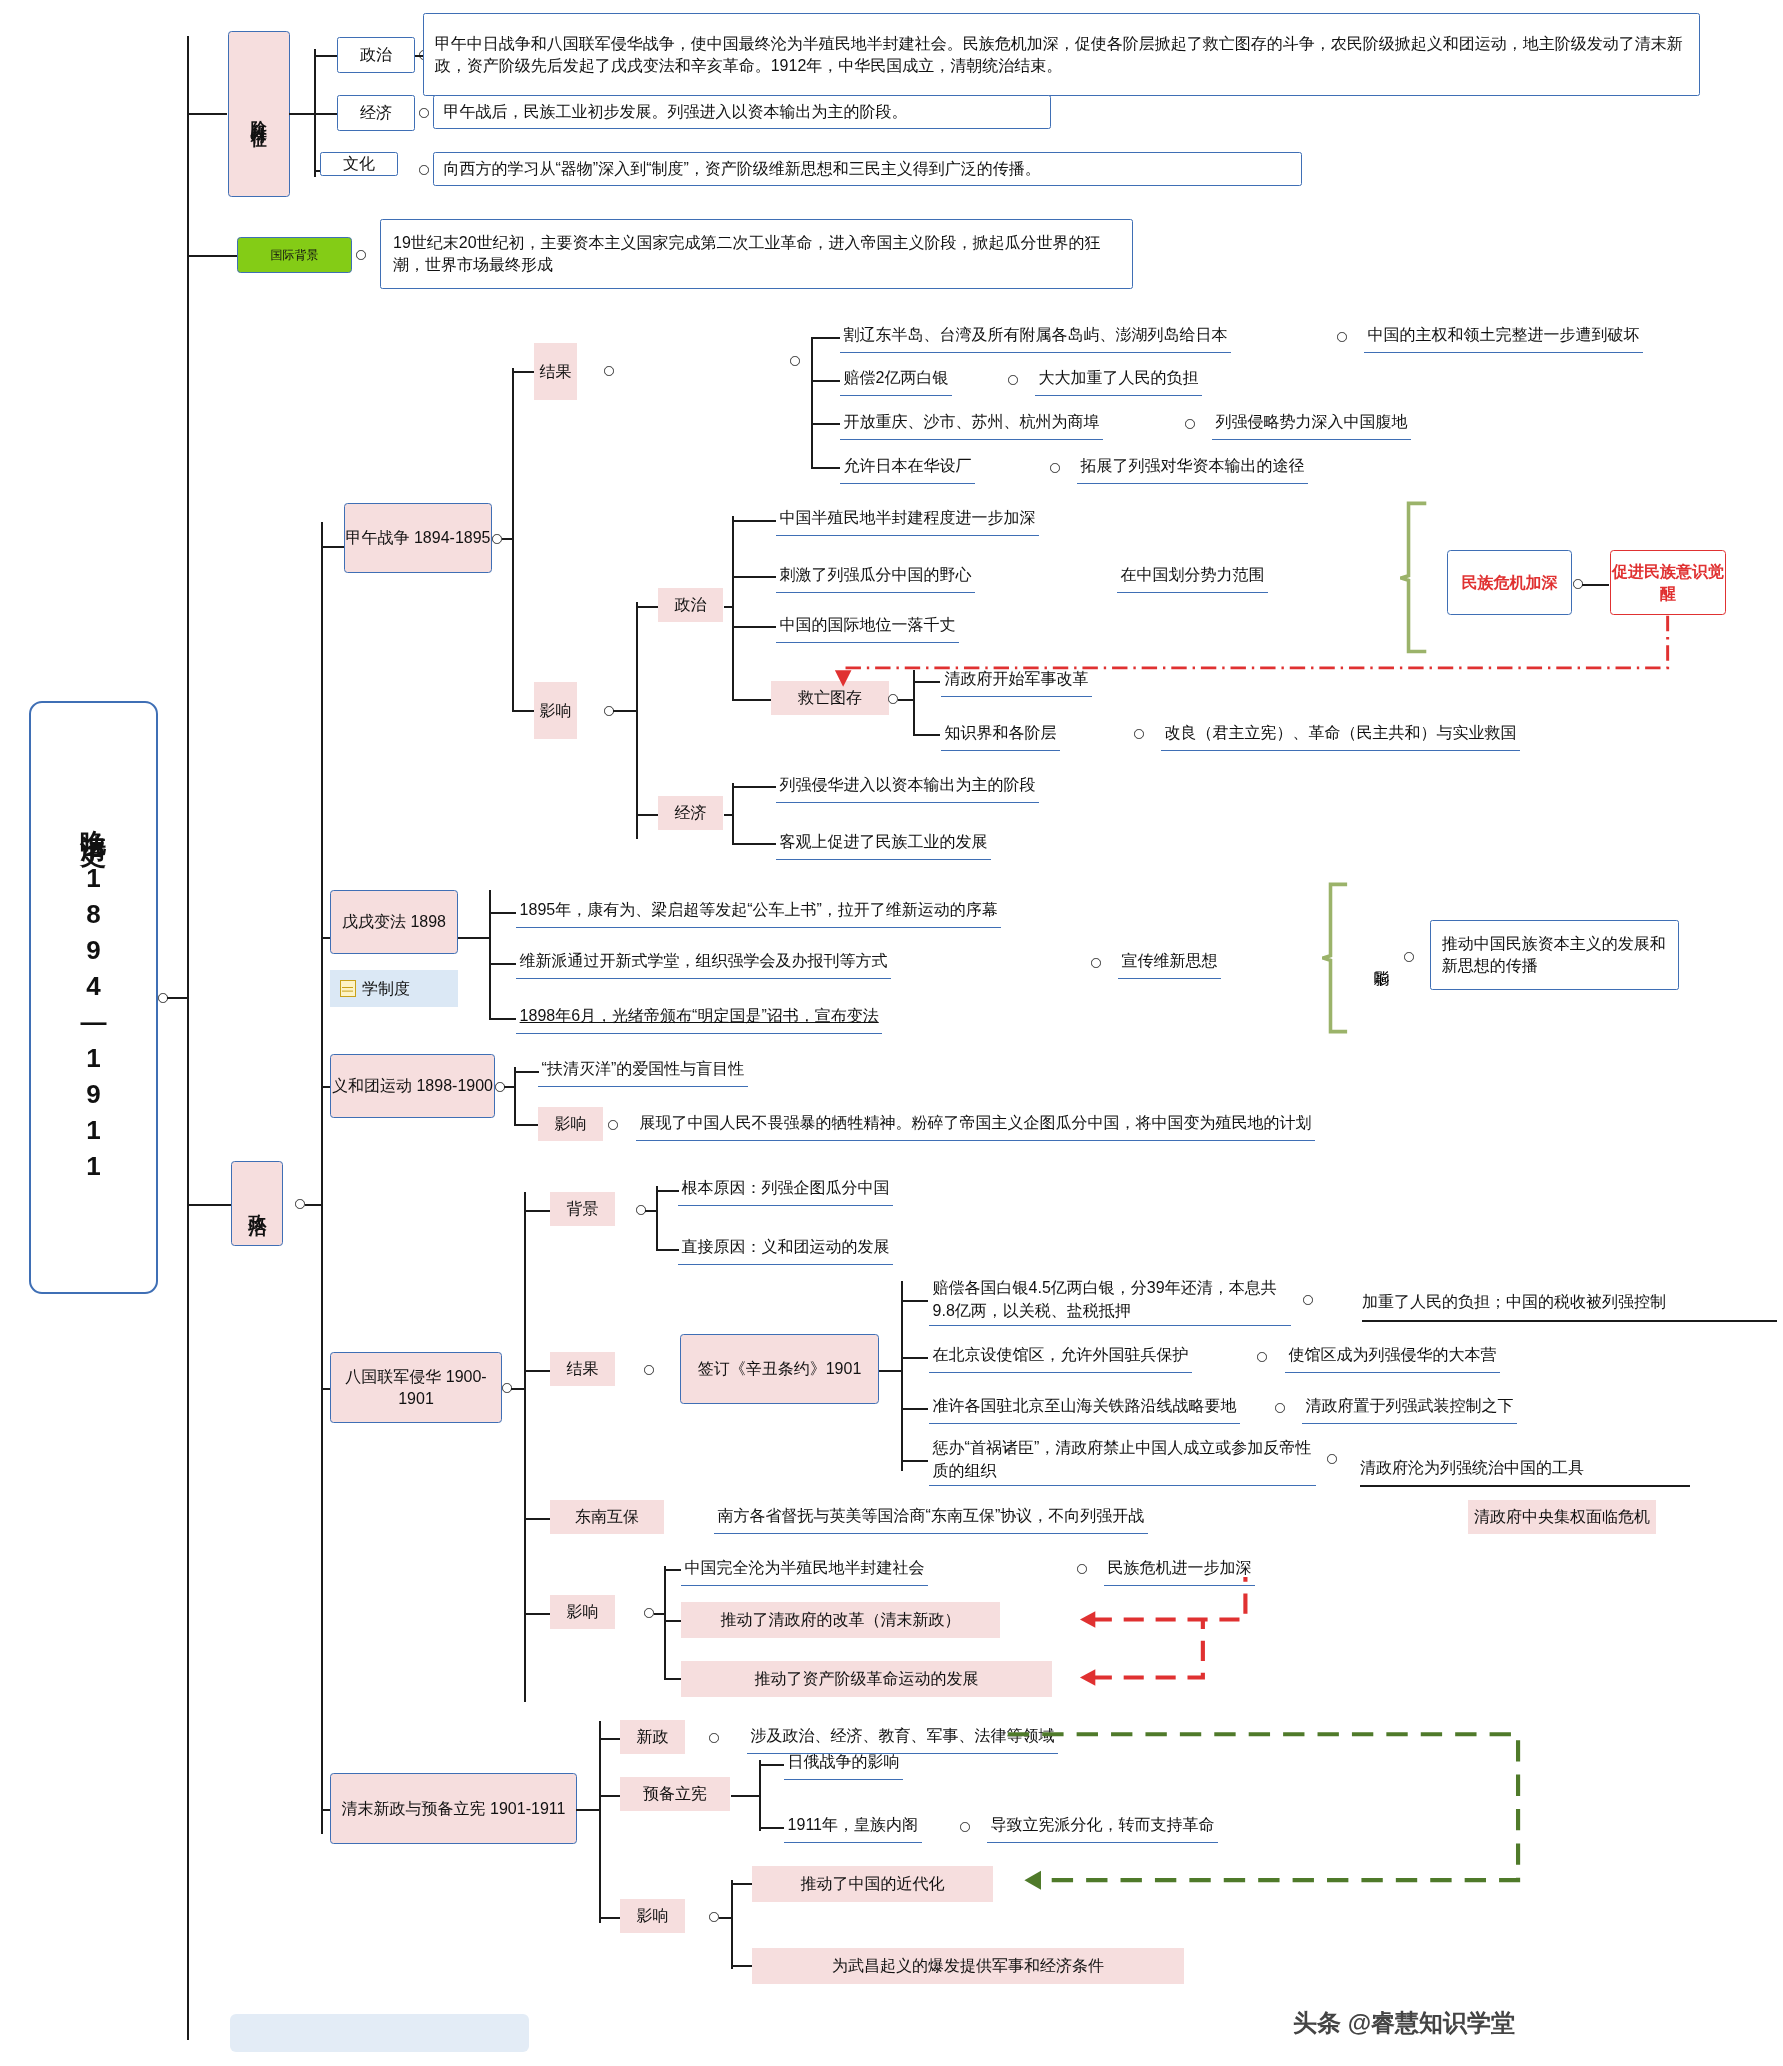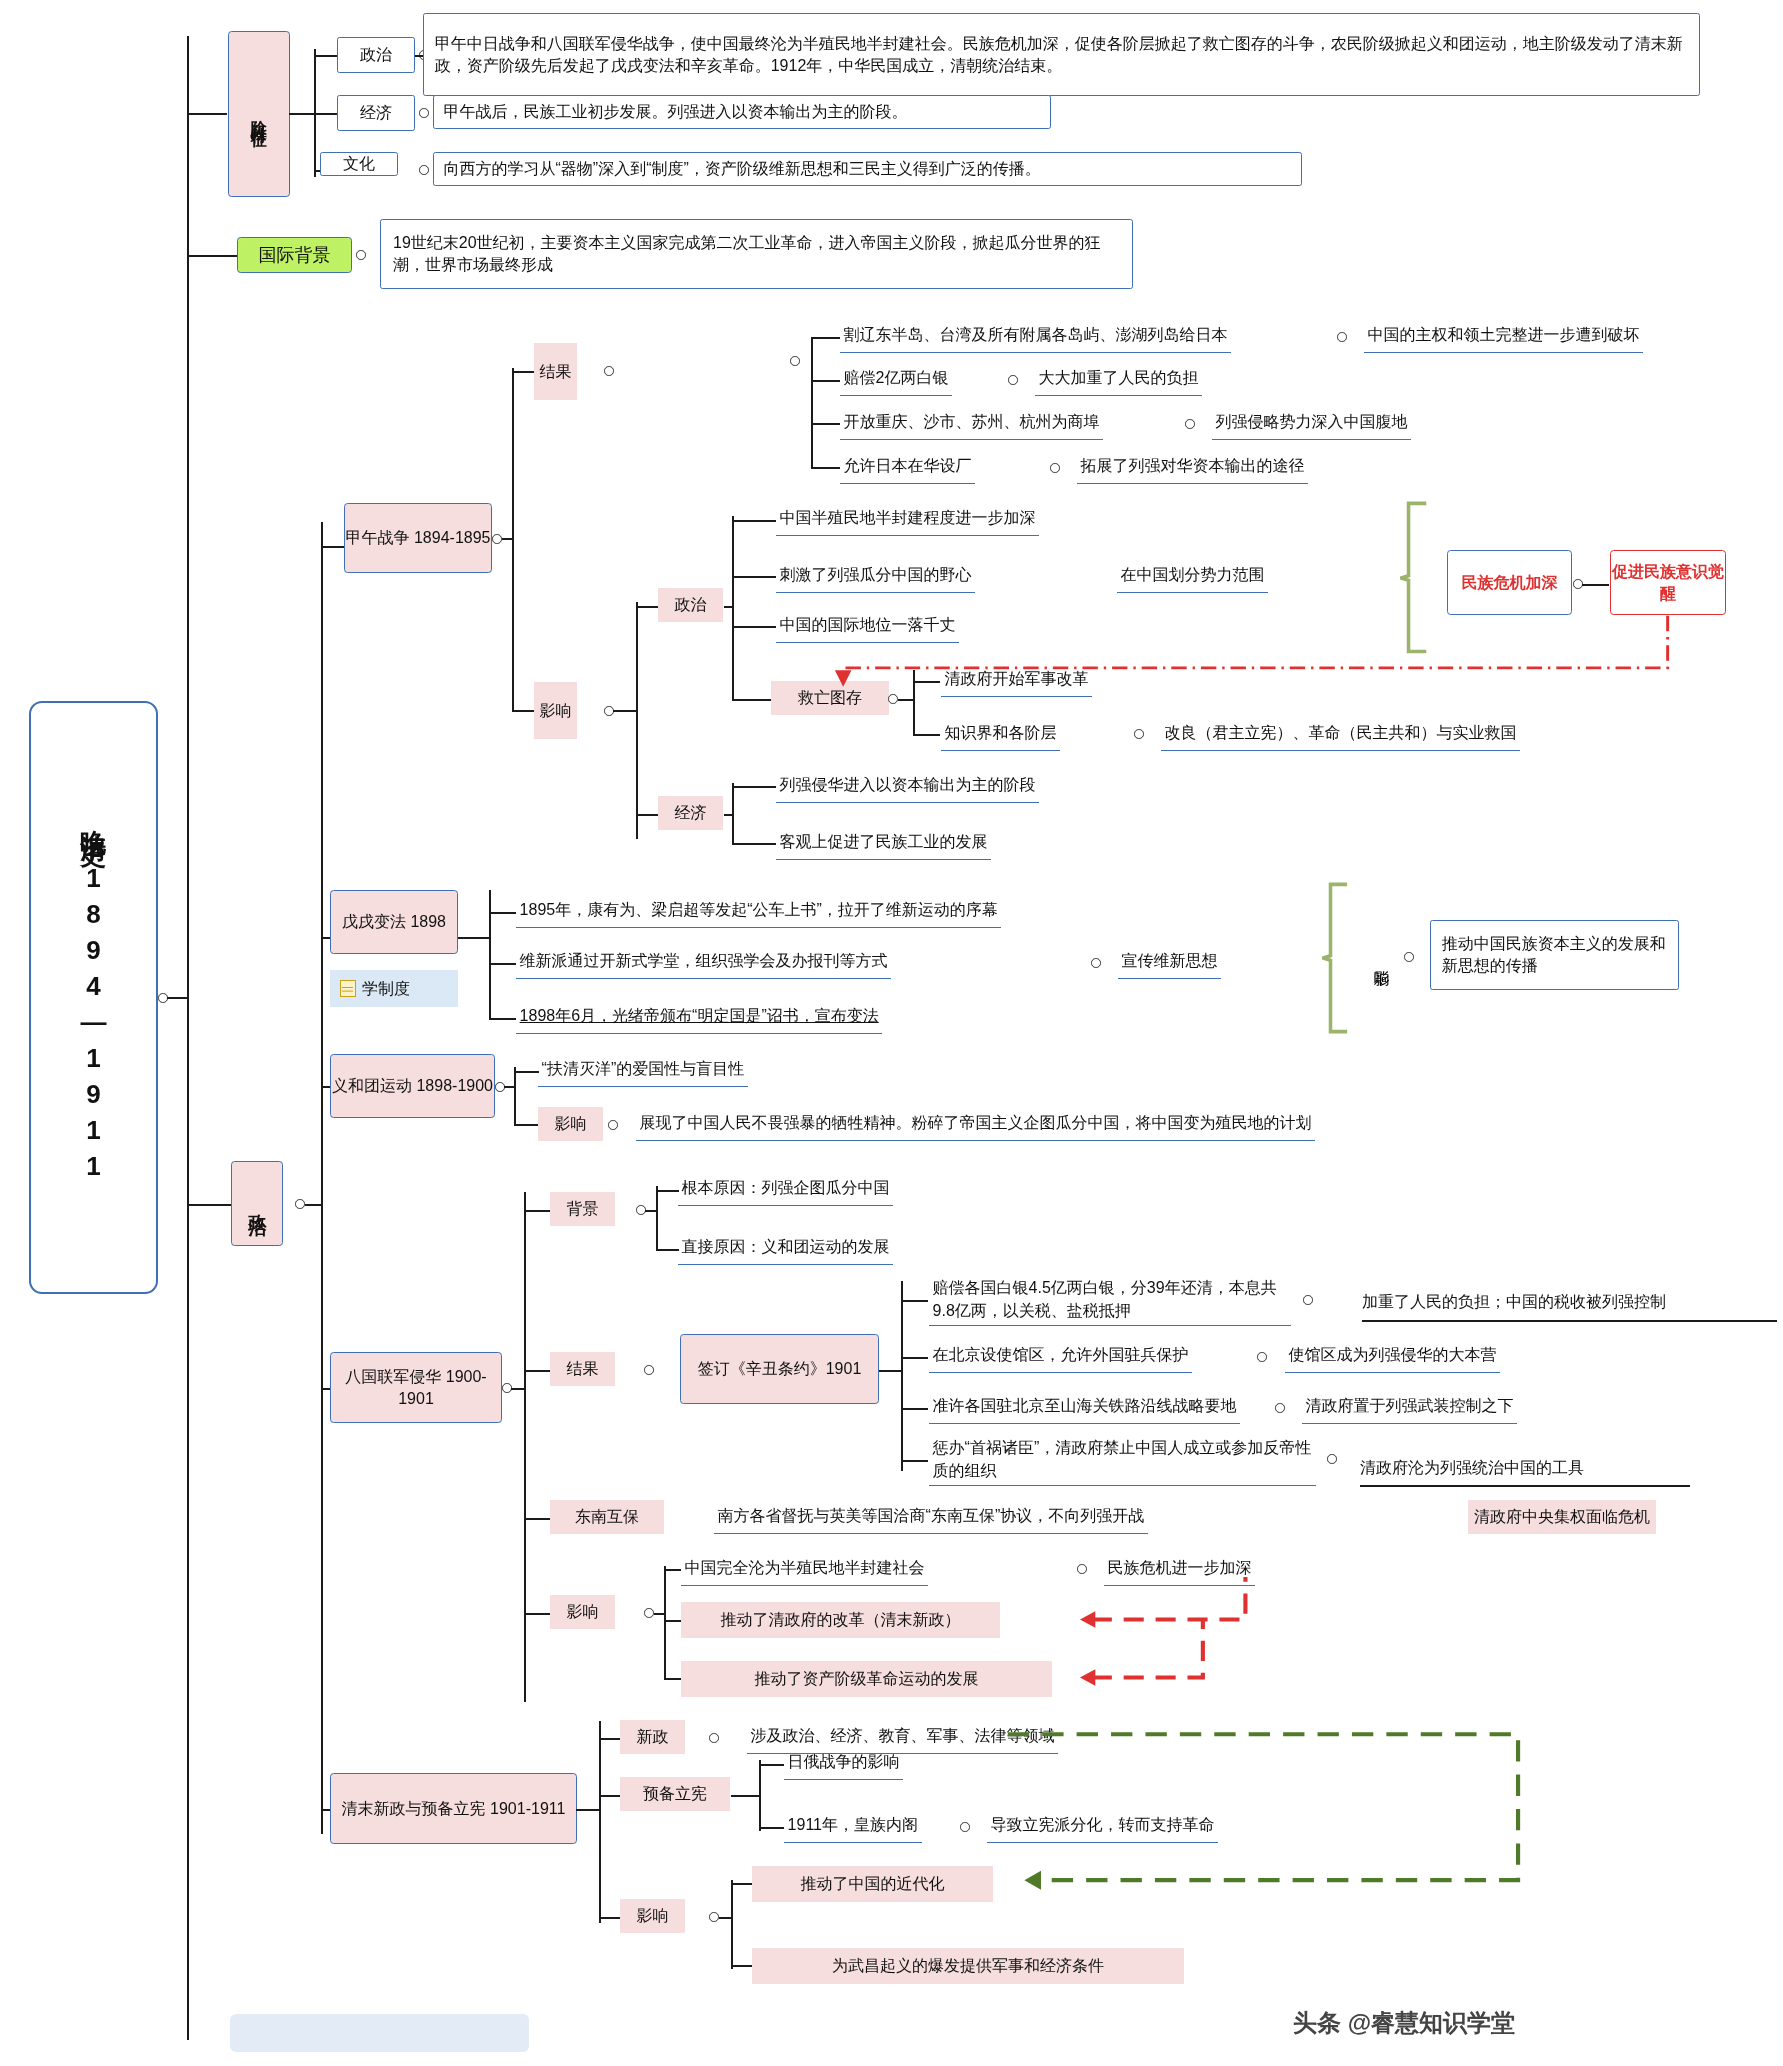--- a/index.html
+++ b/index.html
@@ -9,21 +9,21 @@
   .txt{position:absolute;box-sizing:border-box;display:flex;align-items:center;line-height:1.45;}
 
   
   .root{border:2.4px solid #3f6fb5;border-radius:13px;background:#ffffff;color:#111;font-size:26px;font-weight:700;
         writing-mode:vertical-rl;text-orientation:upright;letter-spacing:6px;}
 
   
   .pink{background:#f6dede;border:1.2px solid #3f6fb5;border-radius:3.6px;color:#111;font-size:16px;}
   .pinkplain{background:#f6dede;border:none;color:#111;font-size:16px;}
   
-  .blue{background:#bef264;border:1.2px solid #3f6fb5;border-radius:3.6px;color:#111;font-size:18px;text-align:right;}
+  .blue{background:#84cc16;border:1.2px solid #3f6fb5;border-radius:3.6px;color:#111;font-size:12px;text-align:right;}
   .blueplain{background:#dbe8f5;border:none;color:#111;font-size:16px;}
   
   .wbox{background:#ffffff;border:1.2px solid #3f6fb5;border-radius:2.4px;color:#111;font-size:16px;}
   
   .redbox{background:#ffffff;border:1.2px solid #e03131;border-radius:3.6px;color:#e03131;font-size:16px;font-weight:700;}
   .redtext{color:#e03131;font-weight:700;font-size:16px;background:#ffffff;border:1.2px solid #3f6fb5;border-radius:3.6px;}
   
   .ul{font-size:16px;color:#111;padding:0 3.6px 2.4px 3.6px;border-bottom:1.8px solid #3f6fb5;white-space:nowrap;}
   .plain{font-size:16px;color:#111;white-space:nowrap;}
   .wrap{white-space:normal;}

